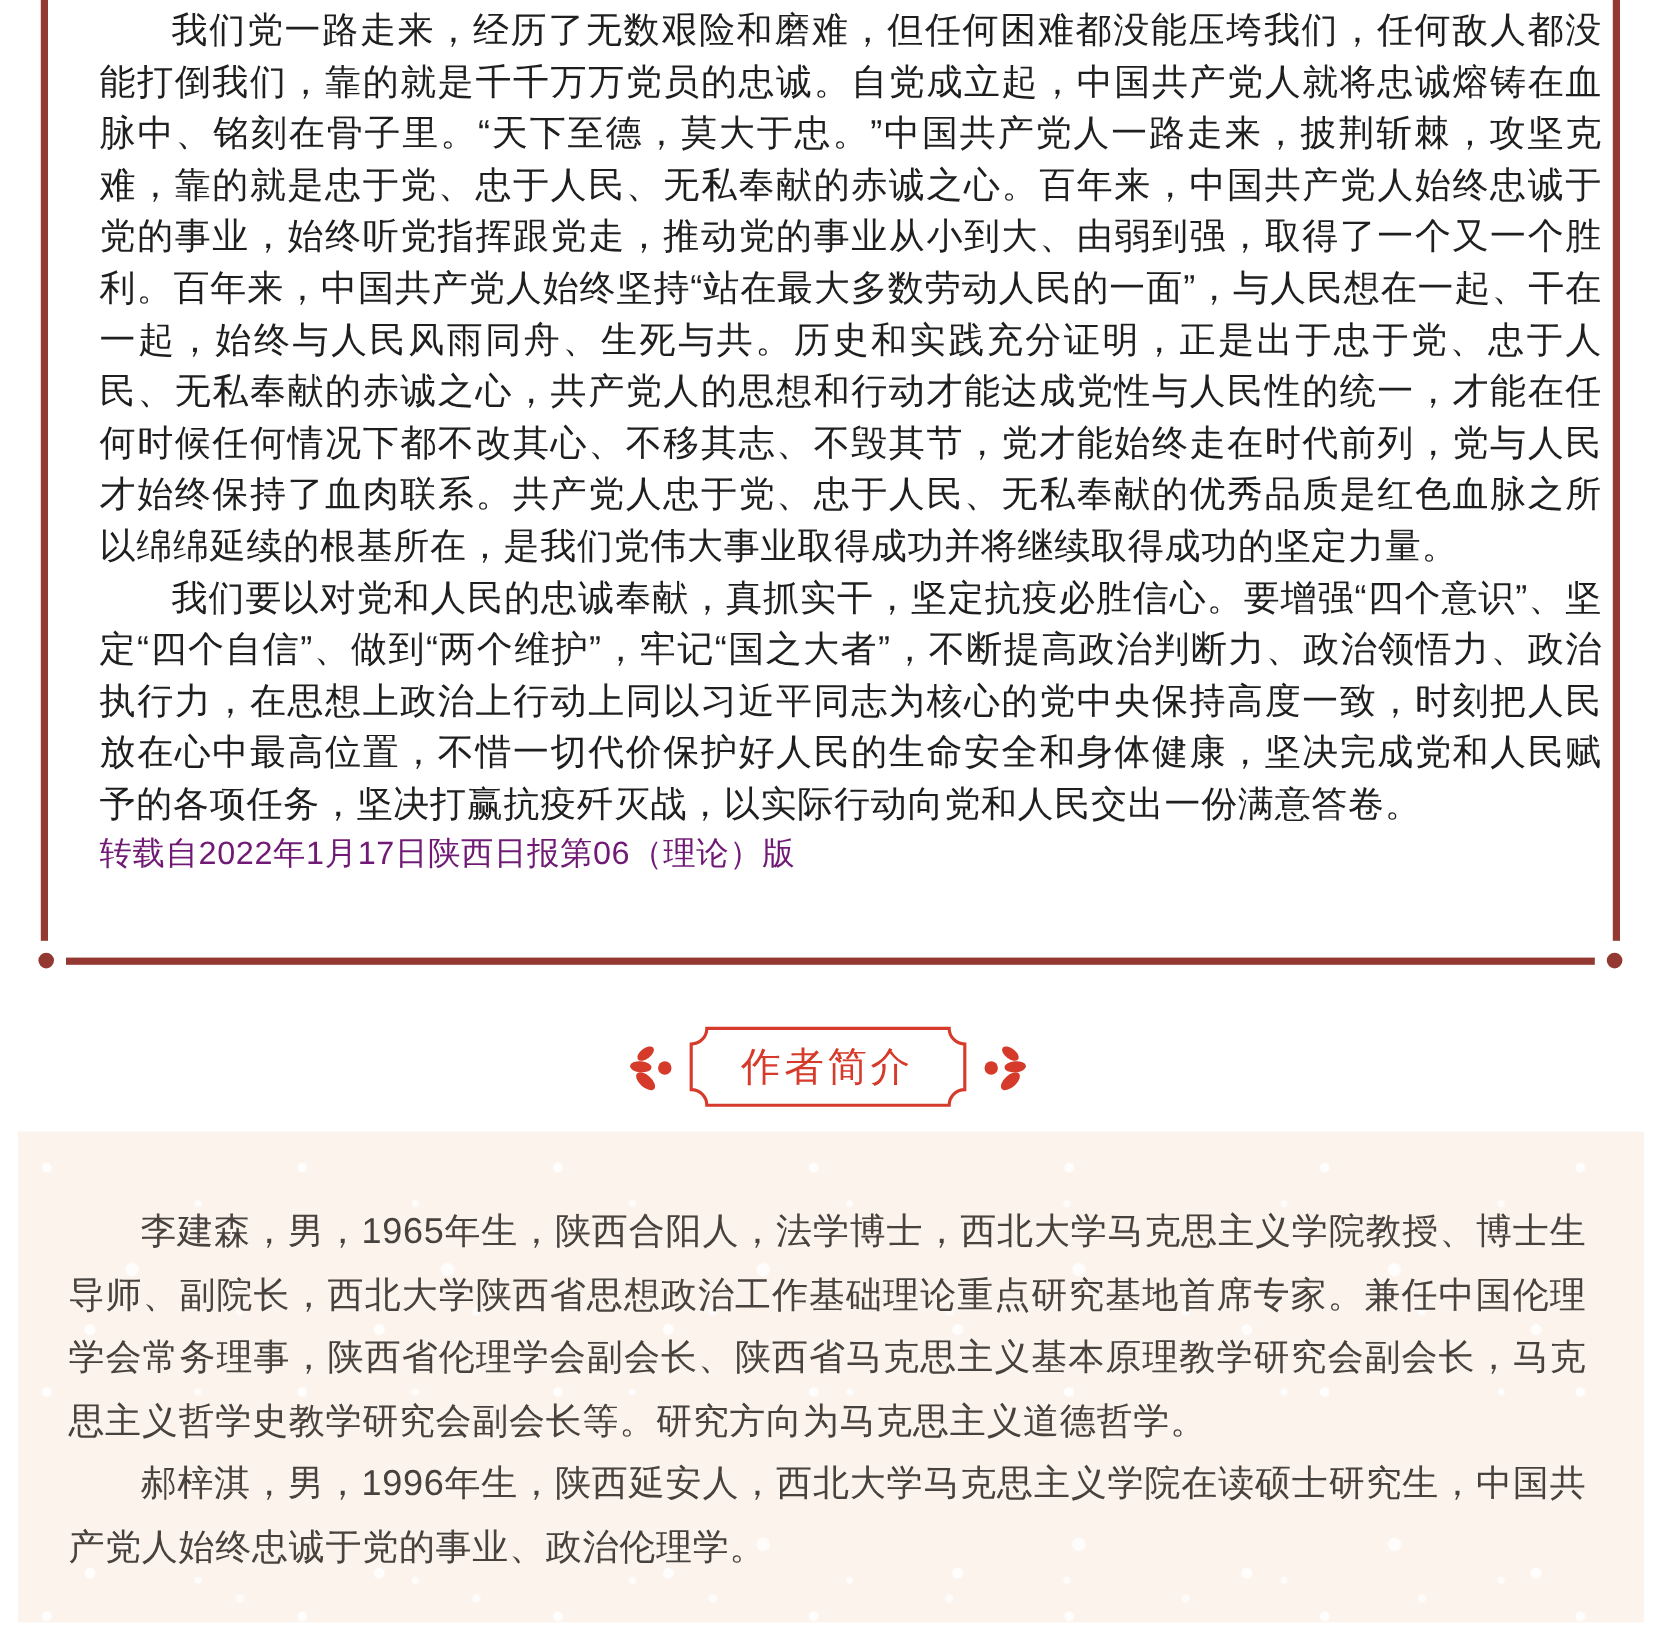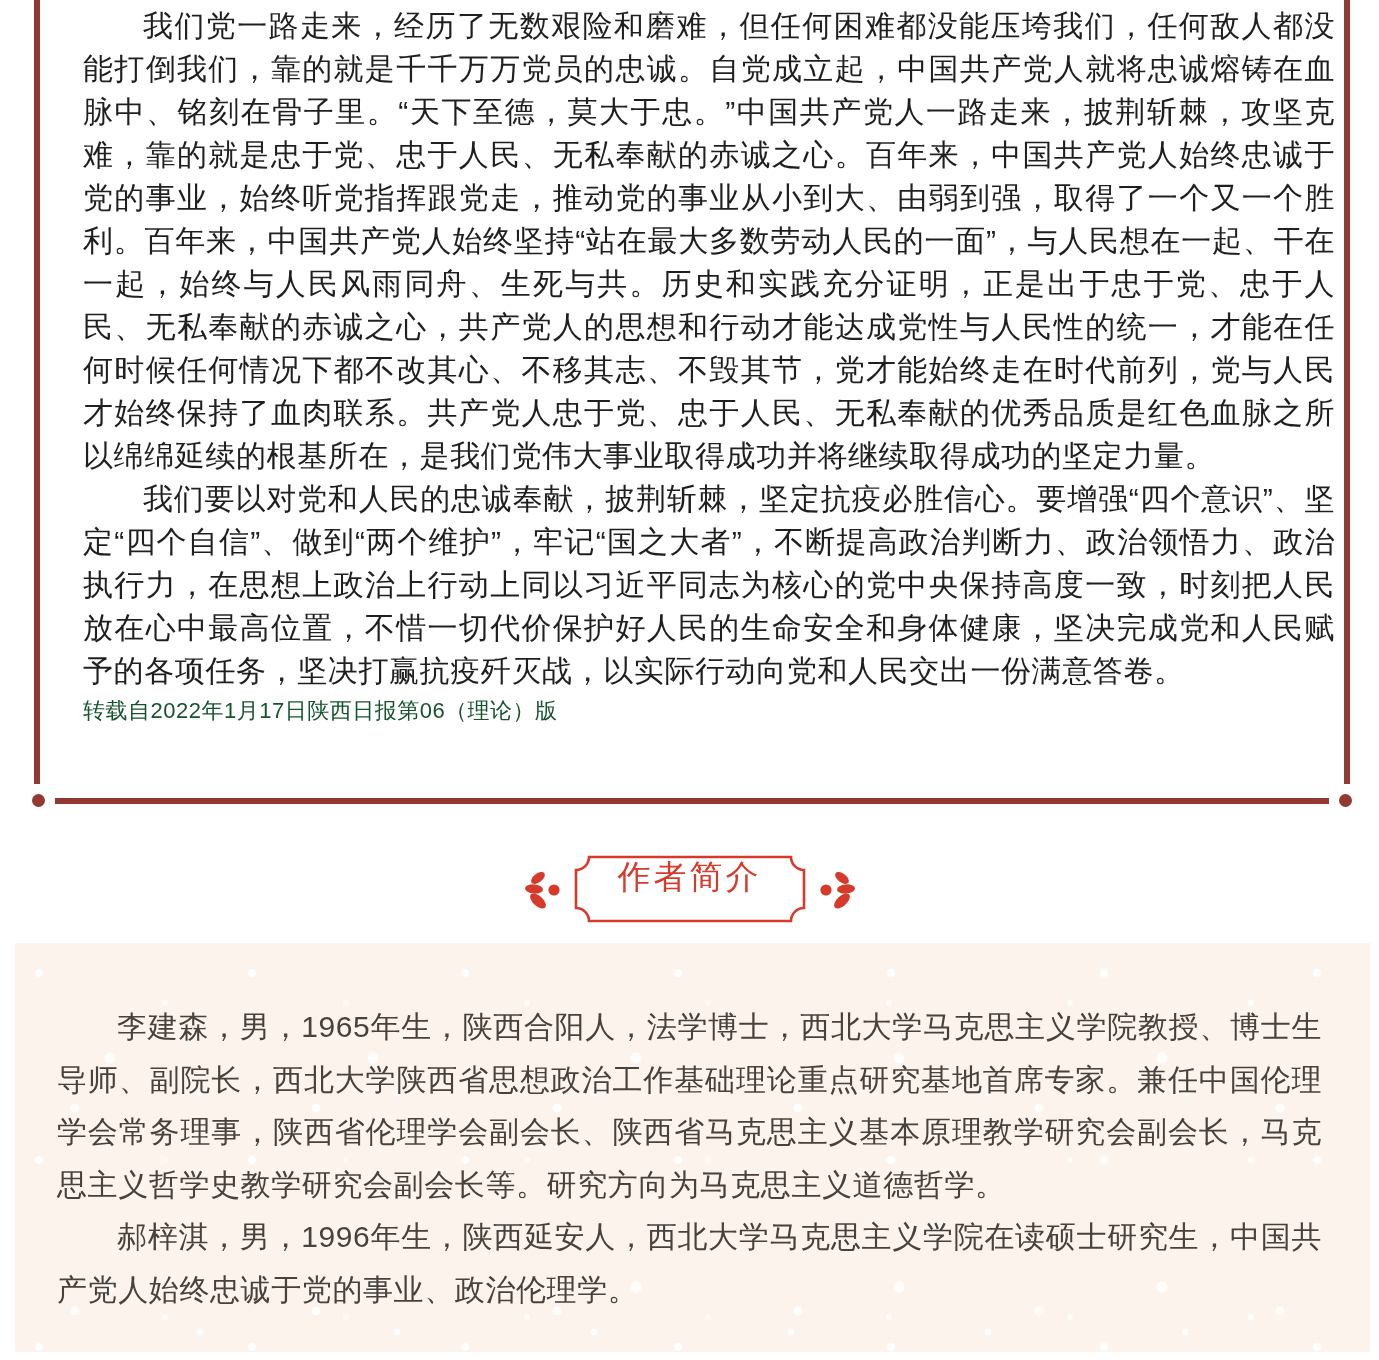--- a/index.html
+++ b/index.html
@@ -58,44 +58,44 @@
     text-align: justify;
     margin-left: 21px;
   }
   .article-text p {
     margin: 0;
     text-indent: 2em;
   }
   .source-note {
     margin-top: 6px;
     text-indent: 0 !important;
-    font-size: 22px;
+    font-size: 27px;
     line-height: 38px;
-    color: #14532d;
+    color: #701a75;
     letter-spacing: 0.5px;
   }
 
   
   .badge-row {
     position: absolute;
     left: 0;
     top: 853px;
     width: 100%;
     height: 72px;
     display: flex;
     align-items: center;
     justify-content: center;
     gap: 9px;
   }
   .plaque {
     position: relative;
     width: 232px;
     height: 68px;
     display: flex;
-    align-items: flex-start;
+    align-items: center;
     justify-content: center;
   }
   .plaque svg {
     position: absolute;
     inset: 0;
   }
   .plaque-label {
     position: relative;
     font-size: 33px;
     letter-spacing: 3px;
@@ -141,21 +141,21 @@
 <body>
 
 <div class="frame-vline left"></div>
 <div class="frame-vline right"></div>
 <div class="frame-hline"></div>
 <div class="frame-dot left"></div>
 <div class="frame-dot right"></div>
 
 <div class="article-text">
   <p>我们党一路走来，经历了无数艰险和磨难，但任何困难都没能压垮我们，任何敌人都没能打倒我们，靠的就是千千万万党员的忠诚。自党成立起，中国共产党人就将忠诚熔铸在血脉中、铭刻在骨子里。“天下至德，莫大于忠。”中国共产党人一路走来，披荆斩棘，攻坚克难，靠的就是忠于党、忠于人民、无私奉献的赤诚之心。百年来，中国共产党人始终忠诚于党的事业，始终听党指挥跟党走，推动党的事业从小到大、由弱到强，取得了一个又一个胜利。百年来，中国共产党人始终坚持“站在最大多数劳动人民的一面”，与人民想在一起、干在一起，始终与人民风雨同舟、生死与共。历史和实践充分证明，正是出于忠于党、忠于人民、无私奉献的赤诚之心，共产党人的思想和行动才能达成党性与人民性的统一，才能在任何时候任何情况下都不改其心、不移其志、不毁其节，党才能始终走在时代前列，党与人民才始终保持了血肉联系。共产党人忠于党、忠于人民、无私奉献的优秀品质是红色血脉之所以绵绵延续的根基所在，是我们党伟大事业取得成功并将继续取得成功的坚定力量。</p>
-  <p>我们要以对党和人民的忠诚奉献，披荆斩棘，坚定抗疫必胜信心。要增强“四个意识”、坚定“四个自信”、做到“两个维护”，牢记“国之大者”，不断提高政治判断力、政治领悟力、政治执行力，在思想上政治上行动上同以习近平同志为核心的党中央保持高度一致，时刻把人民放在心中最高位置，不惜一切代价保护好人民的生命安全和身体健康，坚决完成党和人民赋予的各项任务，坚决打赢抗疫歼灭战，以实际行动向党和人民交出一份满意答卷。</p>
+  <p>我们要以对党和人民的忠诚奉献，真抓实干，坚定抗疫必胜信心。要增强“四个意识”、坚定“四个自信”、做到“两个维护”，牢记“国之大者”，不断提高政治判断力、政治领悟力、政治执行力，在思想上政治上行动上同以习近平同志为核心的党中央保持高度一致，时刻把人民放在心中最高位置，不惜一切代价保护好人民的生命安全和身体健康，坚决完成党和人民赋予的各项任务，坚决打赢抗疫歼灭战，以实际行动向党和人民交出一份满意答卷。</p>
   <p class="source-note">转载自2022年1月17日陕西日报第06（理论）版</p>
 </div>
 
 <div class="badge-row">
   <svg class="floral" viewBox="0 0 44 44">
     <g fill="#d63a2b">
       <ellipse cx="17" cy="11" rx="8" ry="4.4" transform="rotate(-37 17 11)"></ellipse>
       <ellipse cx="13" cy="22" rx="9" ry="4.6" transform="rotate(4 13 22)"></ellipse>
       <ellipse cx="17" cy="34" rx="9.6" ry="5" transform="rotate(42 17 34)"></ellipse>
       <circle cx="33" cy="23" r="5.6"></circle>

